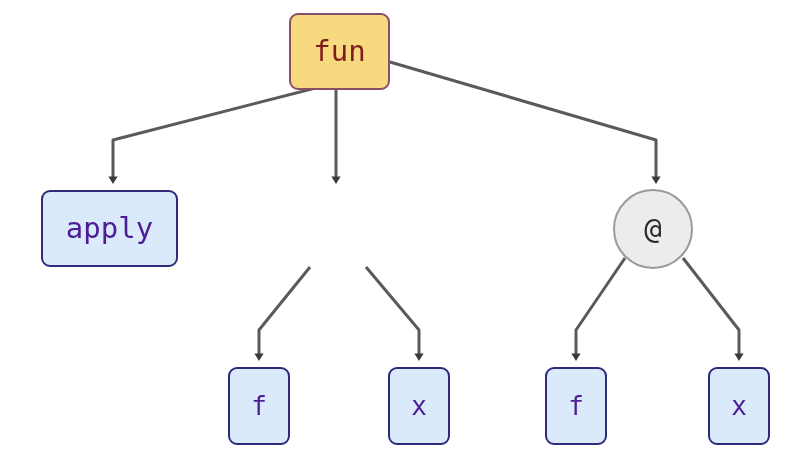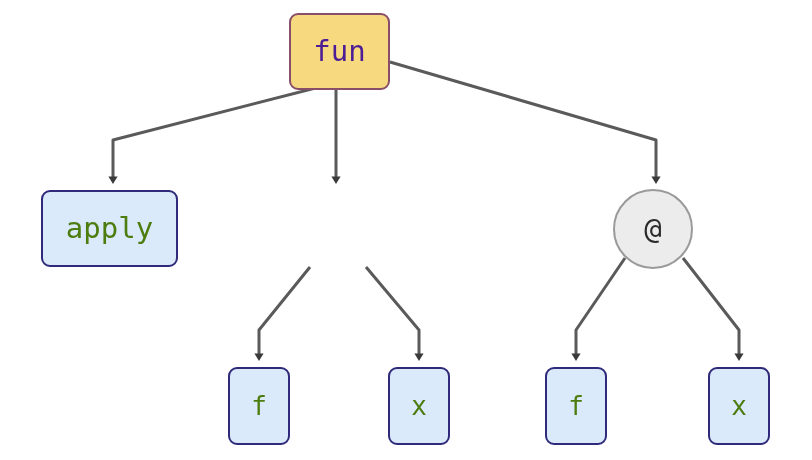--- a/index.html
+++ b/index.html
@@ -43,26 +43,26 @@
     border-width: 2.5px;
   }
   .node-circle {
     border-radius: 50%;
     border-style: solid;
     border-width: 2px;
   }
   .node-root {
     background: #f7d97f;
     border-color: #8a4f68;
-    color: #4c1d95;
+    color: #7f1d1d;
   }
   .node-blue {
     background: #daeafb;
     border-color: #2f2a7a;
-    color: #4d7c0f;
+    color: #4c1d95;
   }
   .node-gray {
     background: #ececec;
     border-color: #9a9a9a;
     color: #2b2b2b;
   }
 </style>
 </head>
 <body>
 

